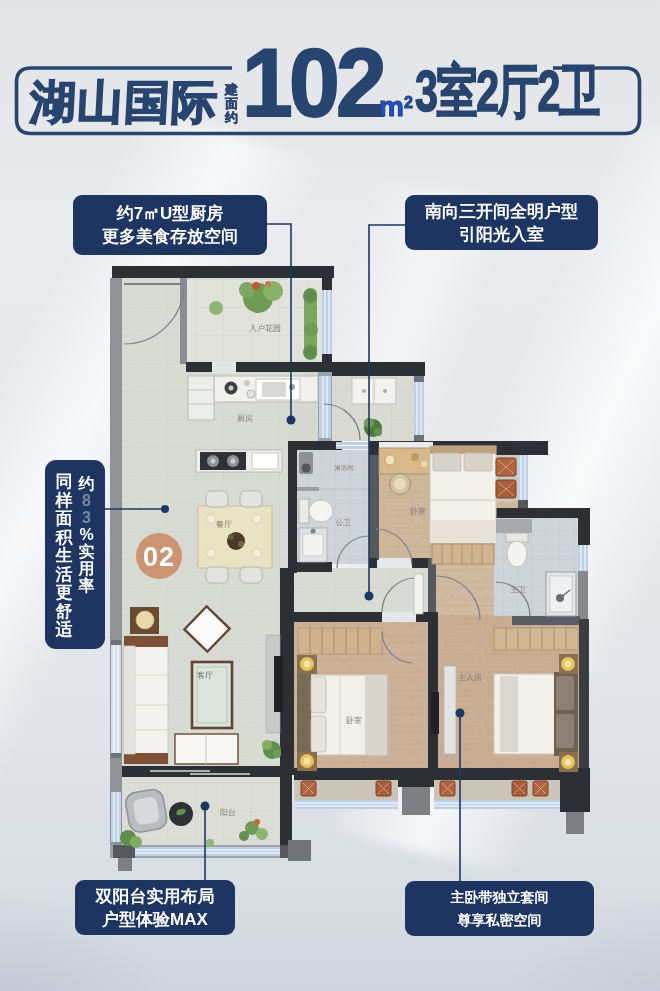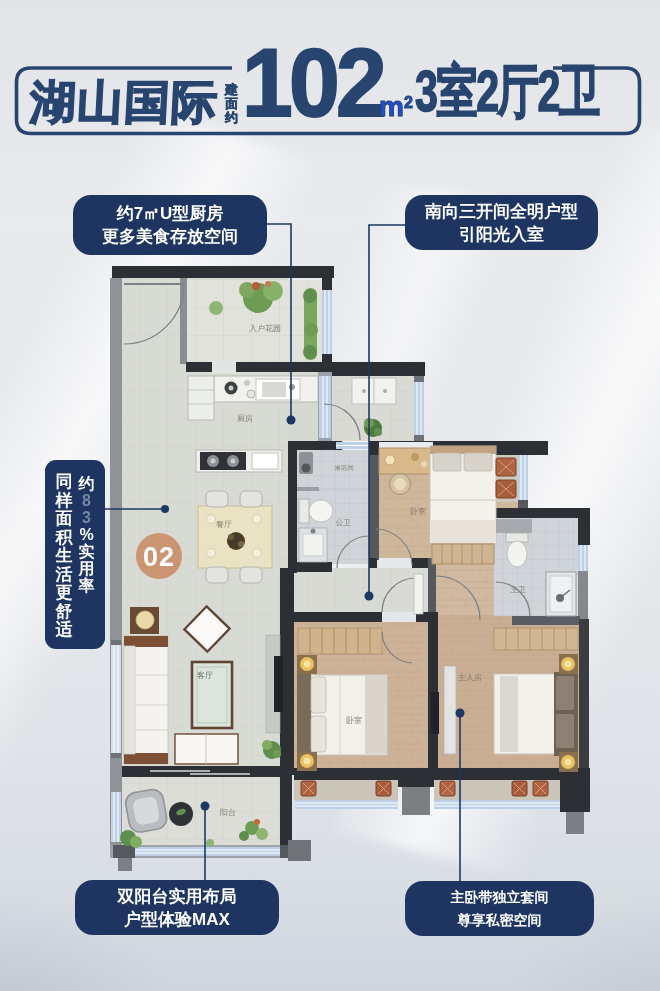--- a/index.html
+++ b/index.html
@@ -1,20 +1,20 @@
 <!DOCTYPE html>
 <html><head>
 <meta charset="utf-8">
 <style>
   html,body{margin:0;padding:0;}
   body{width:660px;height:991px;overflow:hidden;position:relative;
        font-family:"Liberation Sans",sans-serif;
        background:linear-gradient(180deg,#e2e4e8 0%,#e8eaed 22%,#e6e8eb 55%,#e0e3e8 75%,#d8dde4 90%,#d0d6de 100%);}
   .abs{position:absolute;}
-  .callout{position:absolute;background:#1d3560;border-radius:18px;color:#fff;
+  .callout{position:absolute;background:#1d3560;border-radius:9px;color:#fff;
            display:flex;flex-direction:column;justify-content:center;align-items:center;
            font-weight:bold;text-align:center;}
 </style>
 </head>
 <body>
 
 <div class="abs" style="left:-80px;top:100px;width:300px;height:700px;background:linear-gradient(100deg,rgba(255,255,255,0) 28%,rgba(255,255,255,.7) 50%,rgba(255,255,255,0) 72%);transform:rotate(18deg);filter:blur(6px);"></div>
 <div class="abs" style="left:420px;top:120px;width:320px;height:760px;background:linear-gradient(100deg,rgba(255,255,255,0) 25%,rgba(255,255,255,.75) 48%,rgba(255,255,255,0) 72%);transform:rotate(14deg);filter:blur(6px);"></div>
 <div class="abs" style="left:230px;top:180px;width:260px;height:500px;background:linear-gradient(100deg,rgba(255,255,255,0) 30%,rgba(255,255,255,.55) 52%,rgba(255,255,255,0) 70%);transform:rotate(10deg);filter:blur(5px);"></div>
 
@@ -597,15 +597,15 @@
 
 <div class="callout" style="left:73px;top:195px;width:194px;height:60px;font-size:17px;line-height:23px;">约7㎡U型厨房<br>更多美食存放空间</div>
 
 <div class="callout" style="left:405px;top:195px;width:193px;height:55px;font-size:17px;line-height:23px;">南向三开间全明户型<br>引阳光入室</div>
 
 <div class="callout" style="left:45px;top:460px;width:60px;height:189px;border-radius:11px;flex-direction:row;align-items:flex-start;justify-content:center;">
   <div style="width:18px;font-size:17px;line-height:18.5px;text-align:center;margin-top:13px;">同<br>样<br>面<br>积<br>生<br>活<br>更<br>舒<br>适</div>
   <div style="width:17px;font-size:16px;line-height:17px;text-align:center;margin-top:15px;margin-left:5px;">约<br><span style="color:#7388a5;">8<br>3</span><br>%<br>实<br>用<br>率</div>
 </div>
 
-<div class="callout" style="left:75px;top:880px;width:204px;height:55px;font-size:17px;line-height:23px;">双阳台实用布局<br>户型体验MAX</div>
+<div class="callout" style="left:75px;top:880px;width:160px;height:55px;font-size:17px;line-height:23px;">双阳台实用布局<br>户型体验MAX</div>
 
 <div class="callout" style="left:405px;top:881px;width:189px;height:55px;font-size:14px;line-height:23px;">主卧带独立套间<br>尊享私密空间</div>
 
 </body></html>

